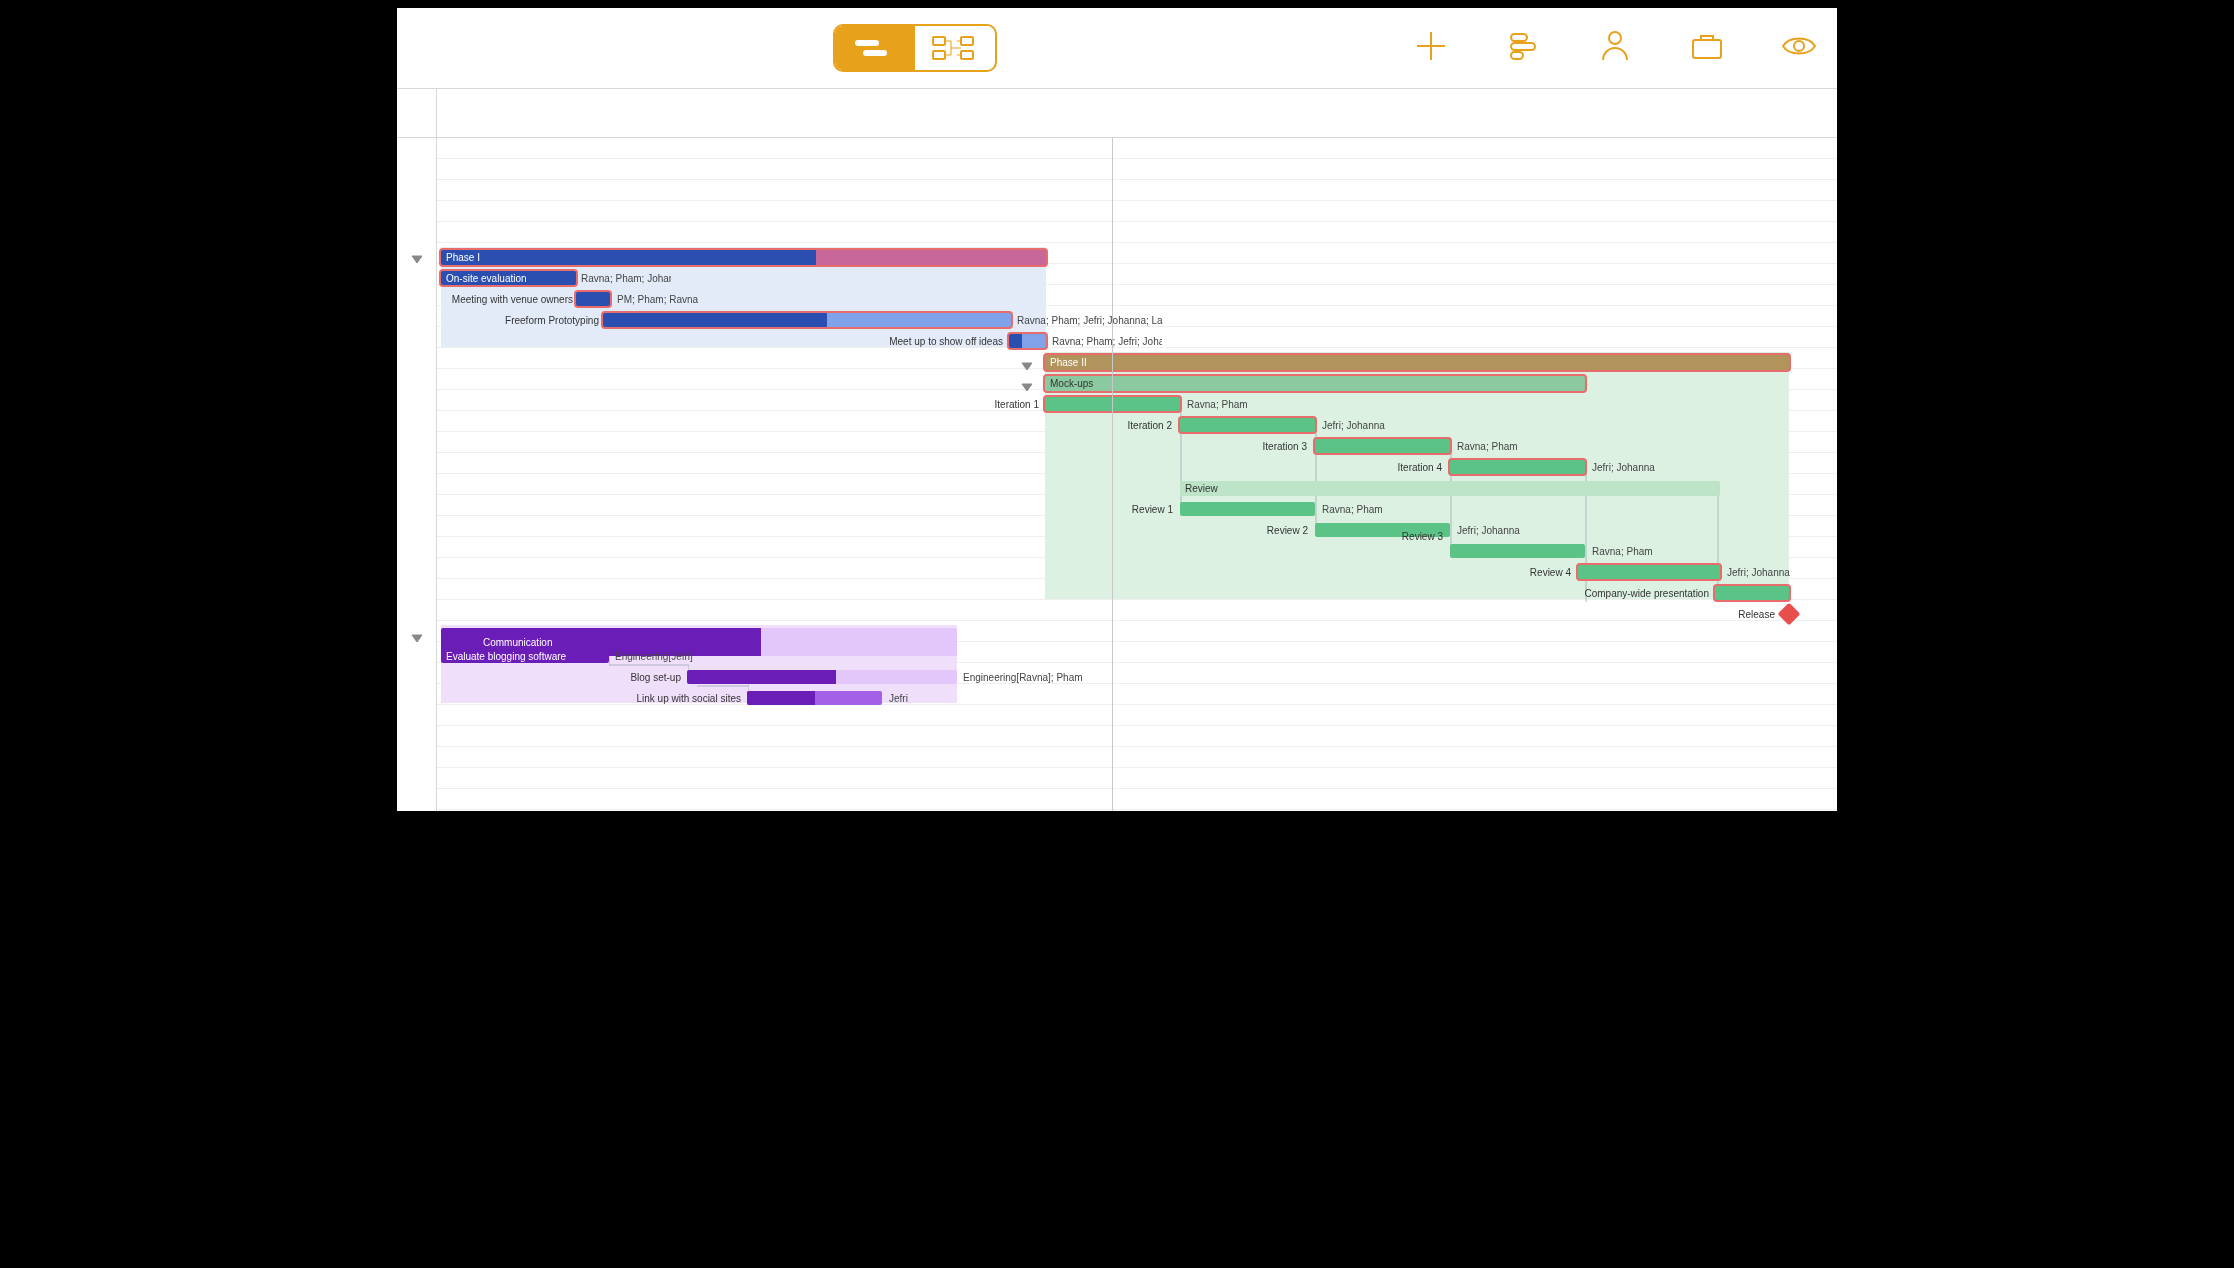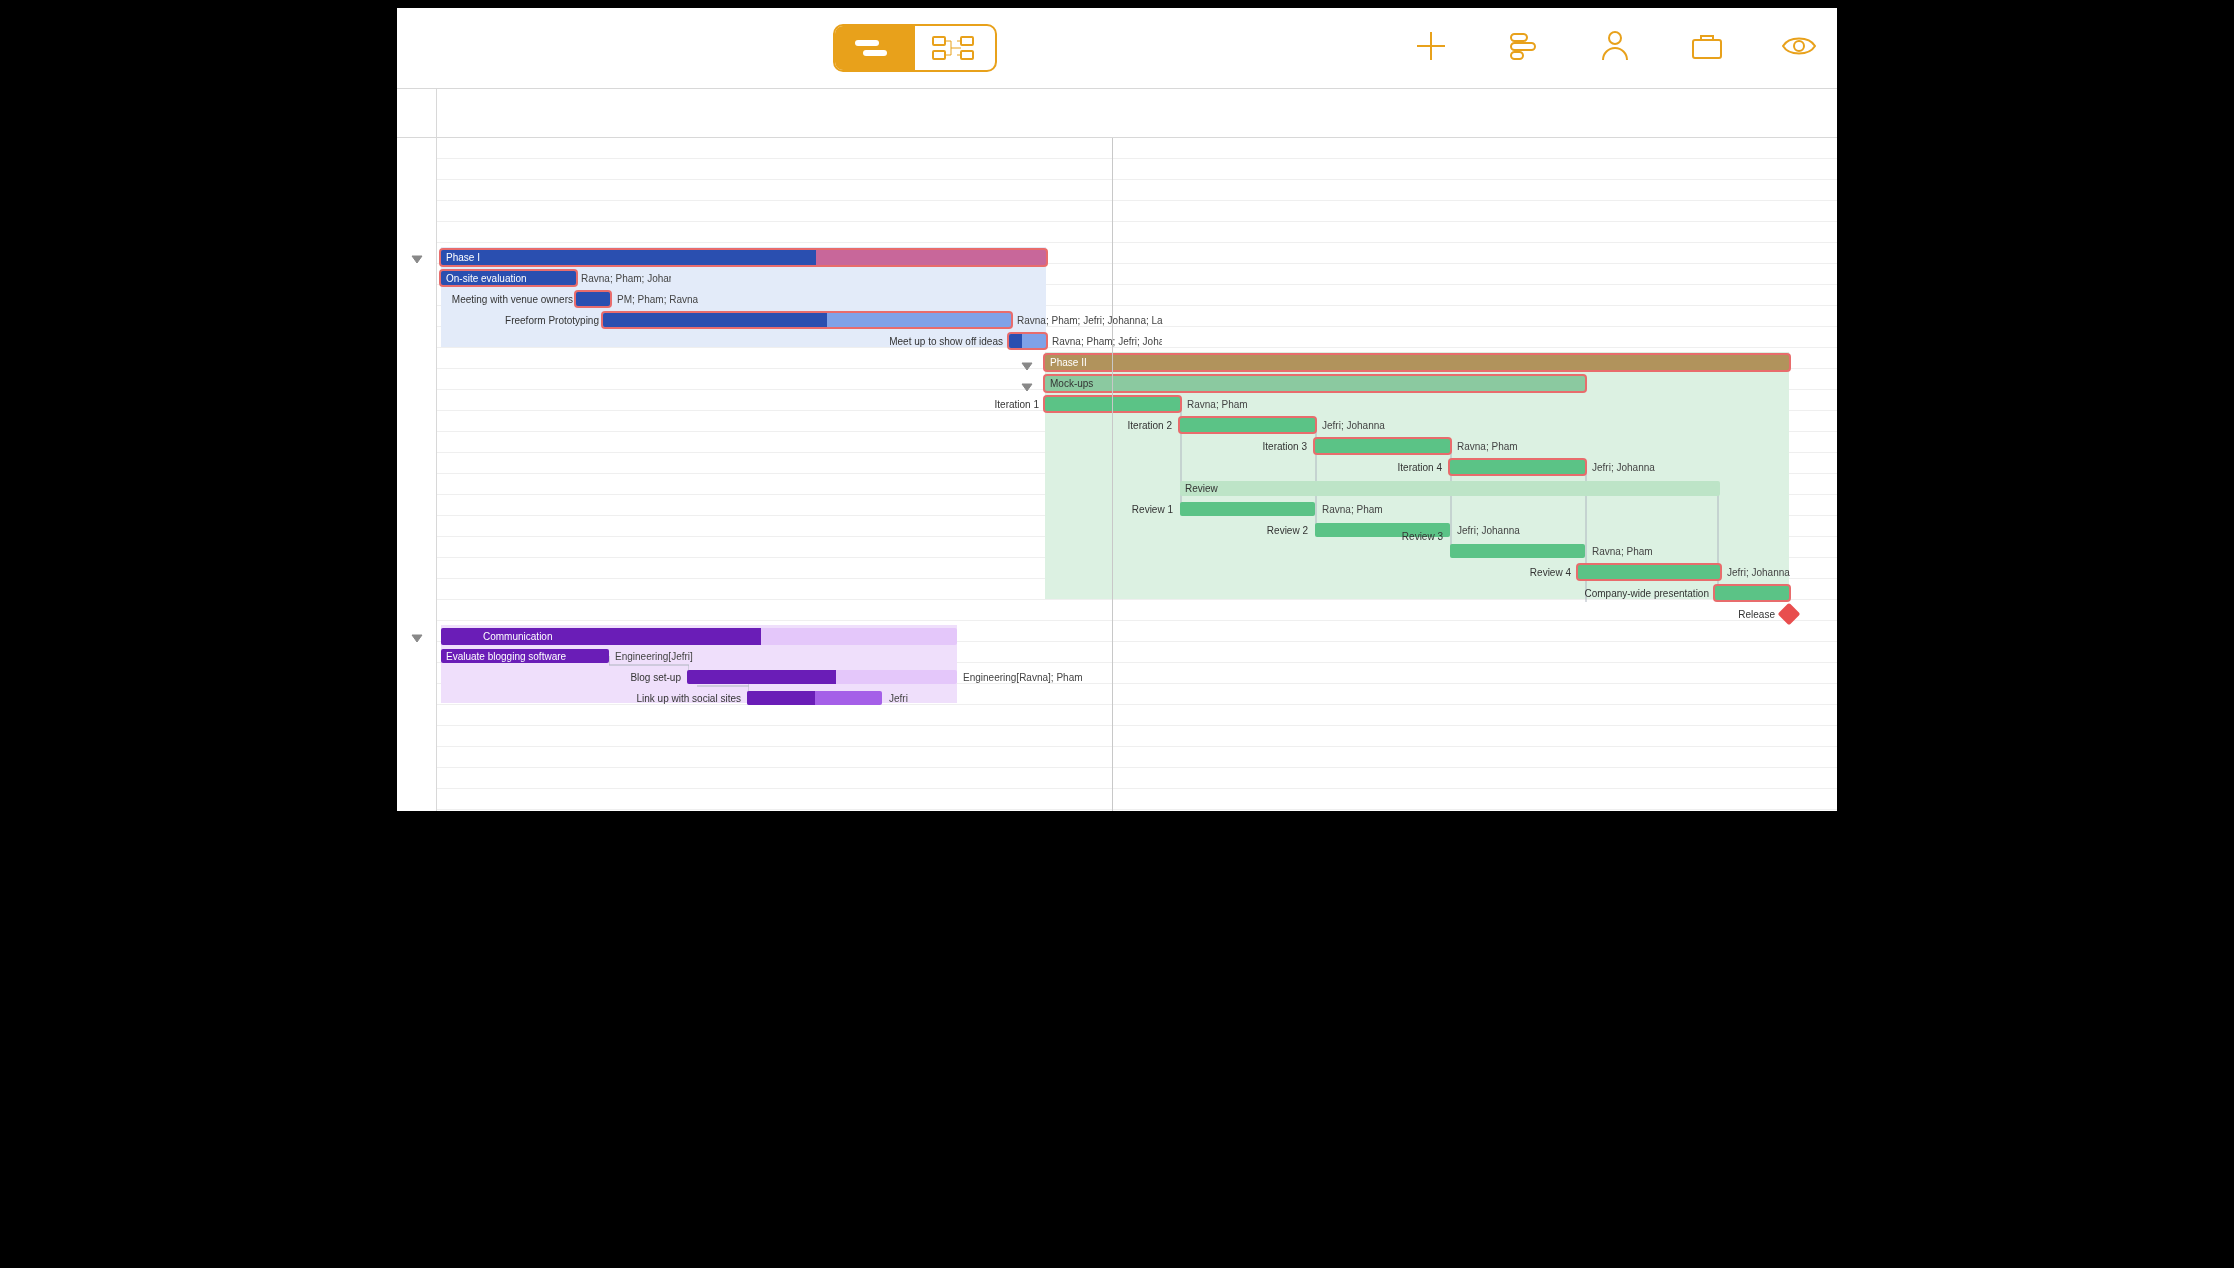--- a/index.html
+++ b/index.html
@@ -301,21 +301,21 @@
         <path d="M1 0 V110"></path>
       </svg>
     <svg class="dep" style="left:1188px;top:324px;width:2px;height:140px">
         <path d="M1 0 V140"></path>
       </svg>
     <svg class="dep" style="left:1320px;top:348px;width:2px;height:100px">
         <path d="M1 0 V100"></path>
       </svg>
 
     <div class="group-bg" style="left:44px;top:487px;width:516px;height:78px;background:var(--purple-bg);"></div>
-    <div class="bar" style="left:44px;top:490px;width:516px;height:17px;background:var(--purple-lt);padding-left:42px;">
+    <div class="bar" style="left:44px;top:490px;width:516px;height:28px;background:var(--purple-lt);padding-left:42px;">
       <div class="pct" style="width:62%;background:var(--purple-dk);"></div>
       <span style="position:relative;color:#fff">Communication</span>
     </div>
 
     <div class="bar" style="left:44px;top:511px;width:168px;background:var(--purple-dk);">
       <span>Evaluate blogging software</span>
     </div>
     <div class="bar-res" style="left:218px;top:508px;">Engineering[Jefri]</div>
 
     <div class="bar-lbl" style="left:226px;top:529px;justify-content:flex-end;width:58px">Blog set-up</div>

